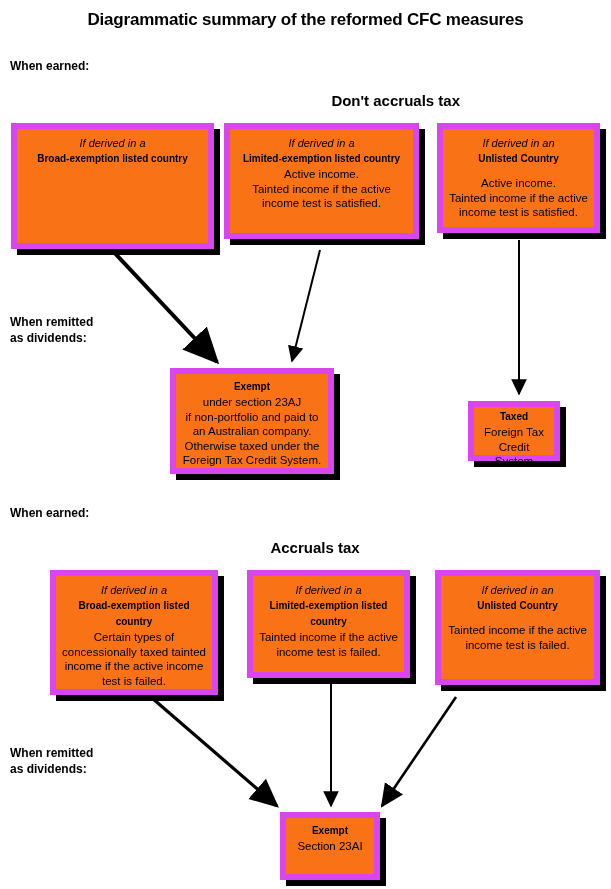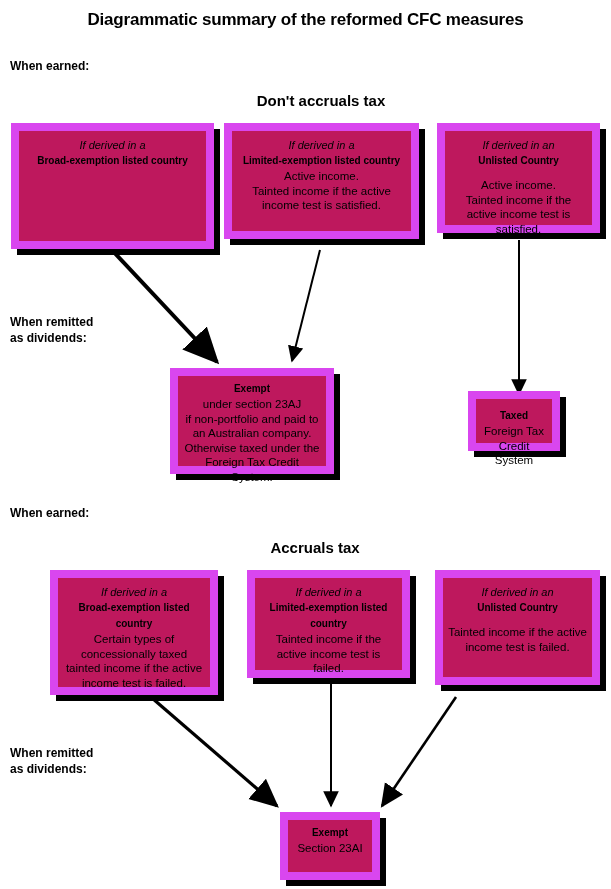--- a/index.html
+++ b/index.html
@@ -17,42 +17,42 @@
   }
   .sect-label{
     position:absolute;font-size:12px;font-weight:bold;line-height:16px;white-space:pre-line;
   }
   .band-title{
     position:absolute;text-align:center;font-size:15px;font-weight:bold;
   }
 
   
   .box{
-    position:absolute;background:#be185d;border:8px solid #d946ef;
+    position:absolute;background:#f97316;border:6px solid #d946ef;
     box-shadow:6px 6px 0 0 #000000;
     box-sizing:border-box;
     text-align:center;
     padding:4px 5px 3px 5px;
     z-index:3;
   }
   .box .lead{font-size:11px;font-style:italic;line-height:13px;}
   .box .hd{font-size:10px;font-weight:bold;line-height:16px;}
   .box .bd{font-size:11.5px;line-height:14.5px;}
   .box .gap{display:block;height:9px;}
 </style>
 </head>
 <body>
 
 <div id="canvas">
 
   <div class="title">Diagrammatic summary of the reformed CFC measures</div>
 
   <div class="sect-label" style="left:10px;top:58px;">When earned:</div>
 
-  <div class="band-title" style="left:176px;top:92px;width:290px;">Don't accruals tax</div>
+  <div class="band-title" style="left:170px;top:92px;width:290px;text-align:right;">Don't accruals tax</div>
 
   <div class="box" style="left:11px;top:123px;width:203px;height:126px;">
     <span class="lead">If derived in a</span>
     <div class="hd">Broad-exemption listed country</div>
   </div>
 
   <div class="box" style="left:224px;top:123px;width:195px;height:116px;">
     <span class="lead">If derived in a</span>
     <div class="hd">Limited-exemption listed country</div>
     <div class="bd" style="white-space:pre-line">Active income.
@@ -72,21 +72,21 @@
 
   <div class="box" style="left:170px;top:368px;width:164px;height:106px;padding-top:5px;">
     <div class="hd">Exempt</div>
     <div class="bd" style="white-space:pre-line">under section 23AJ
 if non-portfolio and paid to
 an Australian company.
 Otherwise taxed under the
 Foreign Tax Credit System.</div>
   </div>
 
-  <div class="box" style="left:468px;top:391px;width:92px;height:60px;padding-top:9px;text-align:center;">
+  <div class="box" style="left:468px;top:401px;width:92px;height:60px;padding-top:2px;text-align:center;">
     <div class="hd">Taxed</div>
     <div class="bd" style="white-space:pre-line">Foreign Tax
 Credit System</div>
   </div>
 
   <div class="sect-label" style="left:10px;top:505px;">When earned:</div>
 
   <div class="band-title" style="left:195px;top:539px;width:240px;">Accruals tax</div>
 
   <div class="box" style="left:50px;top:570px;width:168px;height:125px;">

